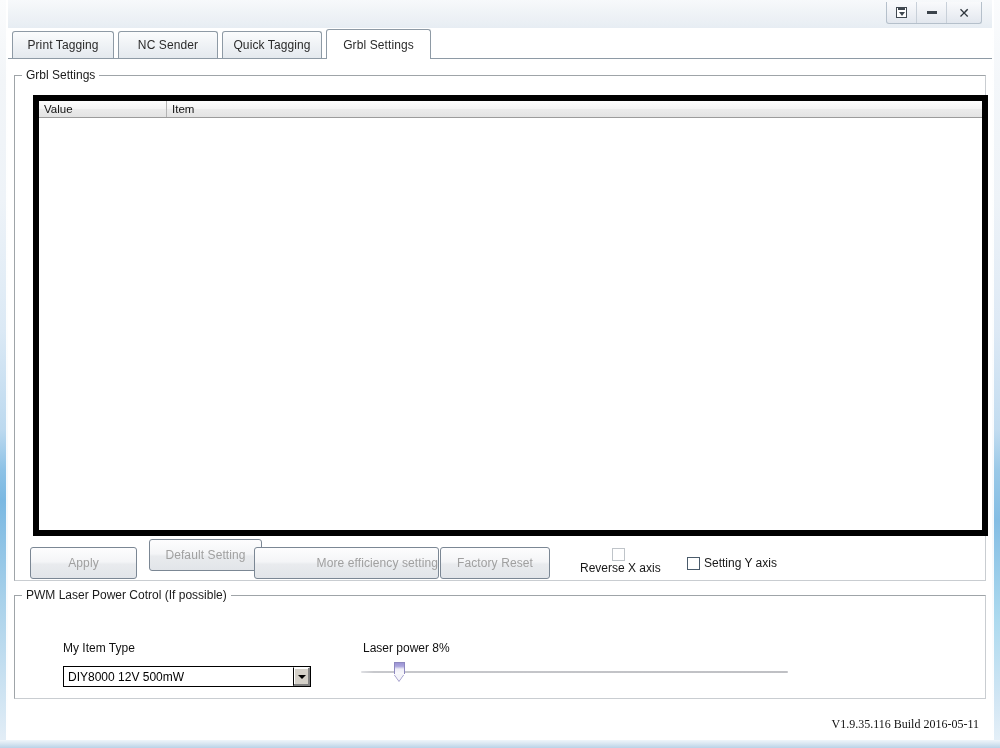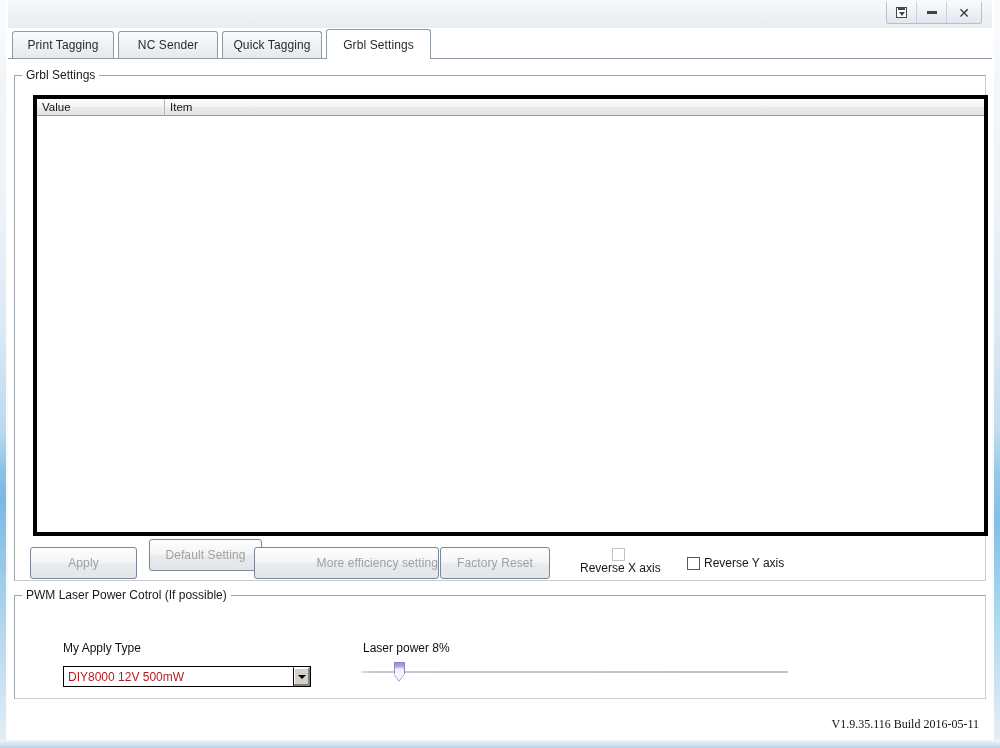--- a/index.html
+++ b/index.html
@@ -188,21 +188,21 @@
     background: #ffffff;
     font-size: 12px;
     color: #1a1a1a;
     line-height: 14px;
     white-space: nowrap;
   }
 
   
   .listview {
     position: absolute;
-    border: 4px solid #000000;
+    border: 6px solid #000000;
     background: #ef4444;
     box-sizing: border-box;
     overflow: hidden;
   }
   .lv-header {
     display: flex;
     height: 17px;
     background: linear-gradient(to bottom, #fdfdfd 0%, #f4f4f4 48%, #ebebeb 52%, #e3e3e3 100%);
     border-bottom: 1px solid #9b9b9b;
     box-sizing: border-box;
@@ -271,21 +271,21 @@
     display: flex;
     align-items: stretch;
     cursor: default;
   }
   .combo-text {
     flex: 1;
     display: flex;
     align-items: center;
     padding-left: 4px;
     font-size: 12px;
-    color: #b91c1c;
+    color: #000000;
     overflow: hidden;
     white-space: nowrap;
   }
   .combo-btn {
     width: 17px;
     box-sizing: border-box;
     background: #d4d0c8;
     border-left: 1px solid #000000;
     border-top: 1px solid #ffffff;
     border-right: 1px solid #808080;
@@ -426,29 +426,29 @@
       <div class="btn" style="left:426px;top:479px;width:110px;">
         <span>Factory Reset</span>
       </div>
 
       <div class="cbwrap" style="left:566px;top:480px;height:30px;flex-direction:column;">
         <span class="cbbox disabled"></span>
         <span>Reverse X axis</span>
       </div>
       <div class="cbwrap" style="left:673px;top:480px;height:30px;">
         <span class="cbbox enabled"></span>
-        <span>Reverse Y axis</span>
+        <span>Setting Y axis</span>
       </div>
     </div>
 
     <div class="groupbox" style="left:6px;top:527px;width:972px;height:111px;">
       <div class="gb-frame"></div>
       <div class="gb-label">PWM Laser Power Cotrol (If possible)</div>
 
-      <div class="lbl" style="left:49px;top:53px;">My Apply Type</div>
+      <div class="lbl" style="left:49px;top:53px;">My Item Type</div>
 
       <div class="combo" style="left:49px;top:78px;width:248px;">
         <span class="combo-text">DIY8000 12V 500mW</span>
         <span class="combo-btn">
           <span class="combo-arrow"></span>
         </span>
       </div>
 
       <div class="lbl" style="left:349px;top:53px;">Laser power 8%</div>
 

